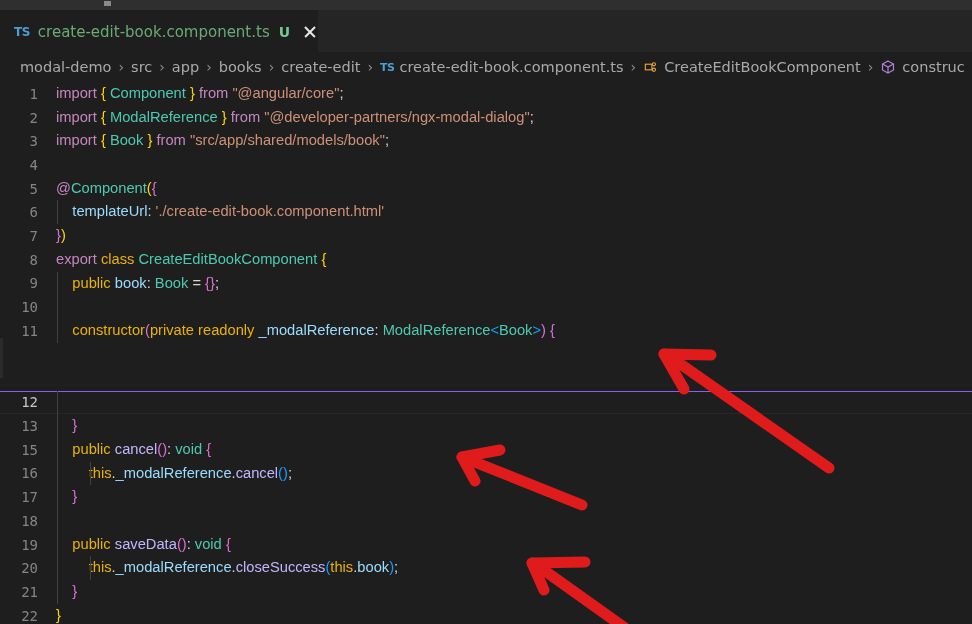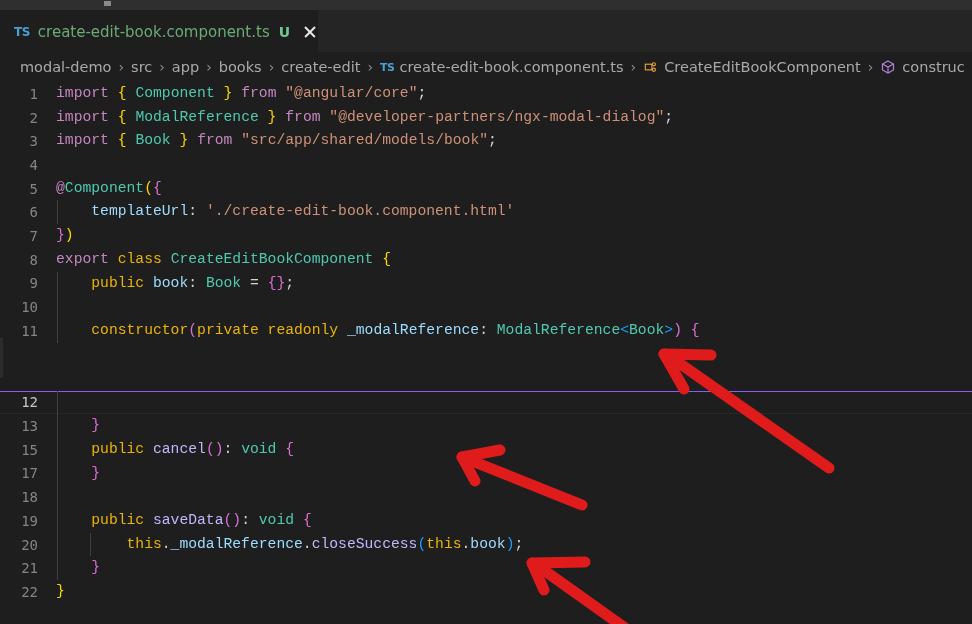--- a/index.html
+++ b/index.html
@@ -127,21 +127,21 @@
     user-select: none;
   }
   .code-line.active .line-no { color: #c6c6c6; }
   .code-line.active {
     border-top: 1px solid #8b5cf6;
     border-bottom: 1px solid #282828;
     height: 23.7px;
     margin-top: 48px;
   }
   .code-text {
-    font-family: Liberation Mono, monospace;
+    font-family: Liberation Sans, sans-serif;
     font-size: 14.7px;
     white-space: pre;
     color: #d4d4d4;
     line-height: 23.7px;
     flex: 1 1 auto;
     position: relative;
   }
   .indent-guide {
     position: absolute;
     top: 0; bottom: 0;
@@ -310,20 +310,24 @@
     <span class="line-no">13</span>
     <span class="code-text"><span class="indent-guide" style="left:1px"></span>    <span class="br2">}</span></span>
   </div>
 
 
   <div class="code-line">
     <span class="line-no">15</span>
     <span class="code-text"><span class="indent-guide" style="left:1px"></span>    <span class="kb">public</span> <span class="fn">cancel</span><span class="br2">()</span><span class="pn">: </span><span class="ty">void</span> <span class="br2">{</span></span>
   </div>
 
+  <div class="code-line">
+    <span class="line-no">16</span>
+    <span class="code-text"><span class="indent-guide" style="left:1px"></span><span class="indent-guide" style="left:33.5px"></span>        <span class="kb">this</span><span class="pn">.</span><span class="pr">_modalReference</span><span class="pn">.</span><span class="fn">cancel</span><span class="br3">()</span><span class="pn">;</span></span>
+  </div>
 
   <div class="code-line">
     <span class="line-no">17</span>
     <span class="code-text"><span class="indent-guide" style="left:1px"></span>    <span class="br2">}</span></span>
   </div>
 
   <div class="code-line">
     <span class="line-no">18</span>
     <span class="code-text"><span class="indent-guide" style="left:1px"></span> </span>
   </div>

